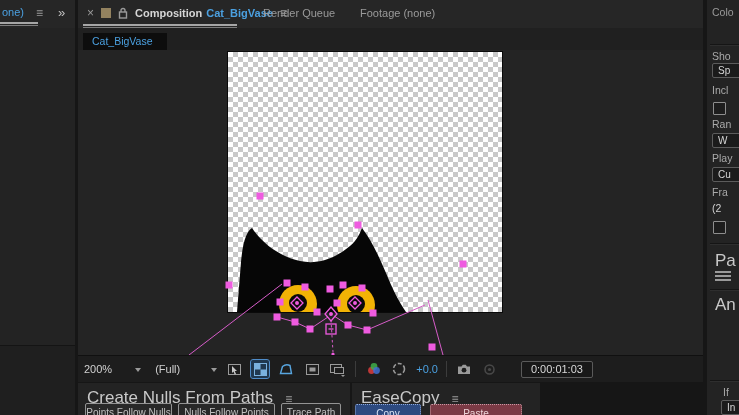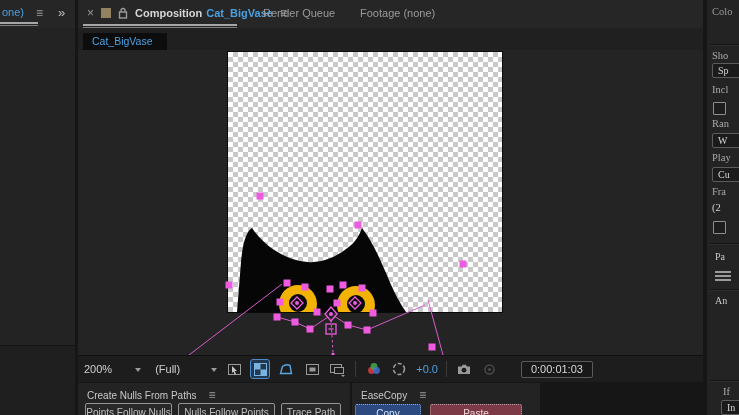--- a/index.html
+++ b/index.html
@@ -2,21 +2,21 @@
 <html><head>
 <meta charset="utf-8">
 <style>
   html,body{margin:0;padding:0;background:#161616;}
   #root{position:relative;width:739px;height:415px;background:#161616;overflow:hidden;
         font-family:"Liberation Sans",sans-serif;font-size:11px;color:#b8b8b8;
         -webkit-font-smoothing:antialiased;}
   .abs{position:absolute;}
   .panel{background:#232323;}
   .lbl{position:absolute;white-space:nowrap;color:#aaaaaa;font-size:10.5px;}
-  .ttl{color:#c9c9c9;font-size:10px;}
+  .ttl{color:#c9c9c9;font-size:17px;}
   .blue{color:#4ba0e0;}
   .menu-glyph{color:#9a9a9a;font-size:12px;}
   .dbl-line{height:4px;border-top:2px solid #a6a6a6;border-bottom:1px solid #7d7d7d;box-sizing:border-box;}
   .chev{display:inline-block;width:0;height:0;border-left:3.5px solid transparent;
         border-right:3.5px solid transparent;border-top:4px solid #9a9a9a;margin-left:5px;vertical-align:middle;}
   .sep{width:1px;height:16px;background:#3c3c3c;}
   .ibtn{width:18px;height:18px;display:flex;align-items:center;justify-content:center;border-radius:2px;}
   .ibtn.active{background:#203850;outline:1px solid #4f8cc9;}
   .checker{background-image:conic-gradient(#c9c9c9 25%,#ffffff 25% 50%,#c9c9c9 50% 75%,#ffffff 75%);
            background-size:10px 10px;}
@@ -206,21 +206,21 @@
 
   <div class="abs panel" style="left:352px;top:383px;width:188px;height:32px;overflow:hidden;">
     <div class="pttl">
       <span class="ttl">EaseCopy</span><span class="pmenu">≡</span>
     </div>
     <div class="bbtn" style="left:3px;top:21px;width:66px;background:#2d4a80;border:1px dotted #8fa9d9;color:#d7e1f2;">Copy</div>
     <div class="bbtn" style="left:78px;top:21px;width:92px;background:#7b3a45;border:1px dotted #c99aa4;color:#efd6da;">Paste</div>
   </div>
 
 
-  <div class="abs panel" style="left:707px;top:0;width:32px;height:415px;overflow:hidden;font-family:Liberation Serif, serif;">
+  <div class="abs panel" style="left:707px;top:0;width:32px;height:415px;overflow:hidden;">
     <span class="lbl" style="left:5px;top:6px;color:#9a9a9a;">Colo</span>
     <div class="rdiv" style="top:44px;"></div>
     <span class="lbl" style="left:5px;top:50px;">Sho</span>
     <div class="rbox" style="top:63px;">Sp</div>
     <span class="lbl" style="left:5px;top:84px;">Incl</span>
     <div class="rchk" style="top:102px;"></div>
     <span class="lbl" style="left:5px;top:118px;">Ran</span>
     <div class="rbox" style="top:133px;">W</div>
     <span class="lbl" style="left:5px;top:152px;">Play</span>
     <div class="rbox" style="top:167px;">Cu</div>

